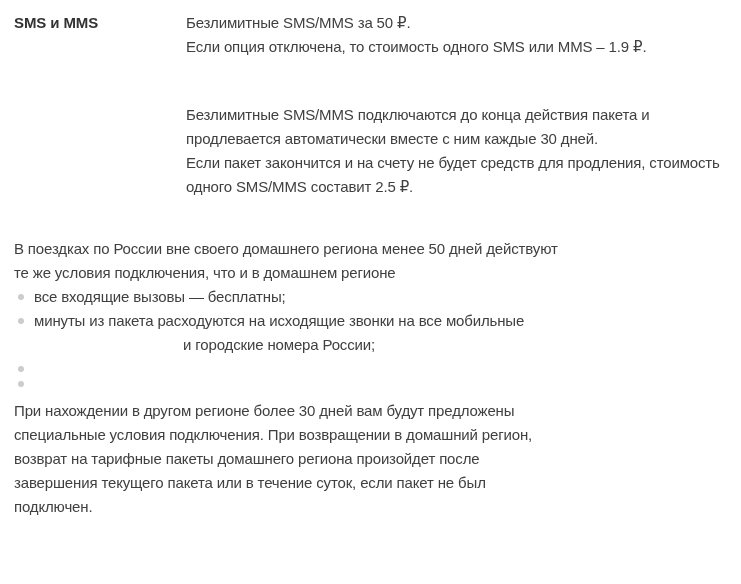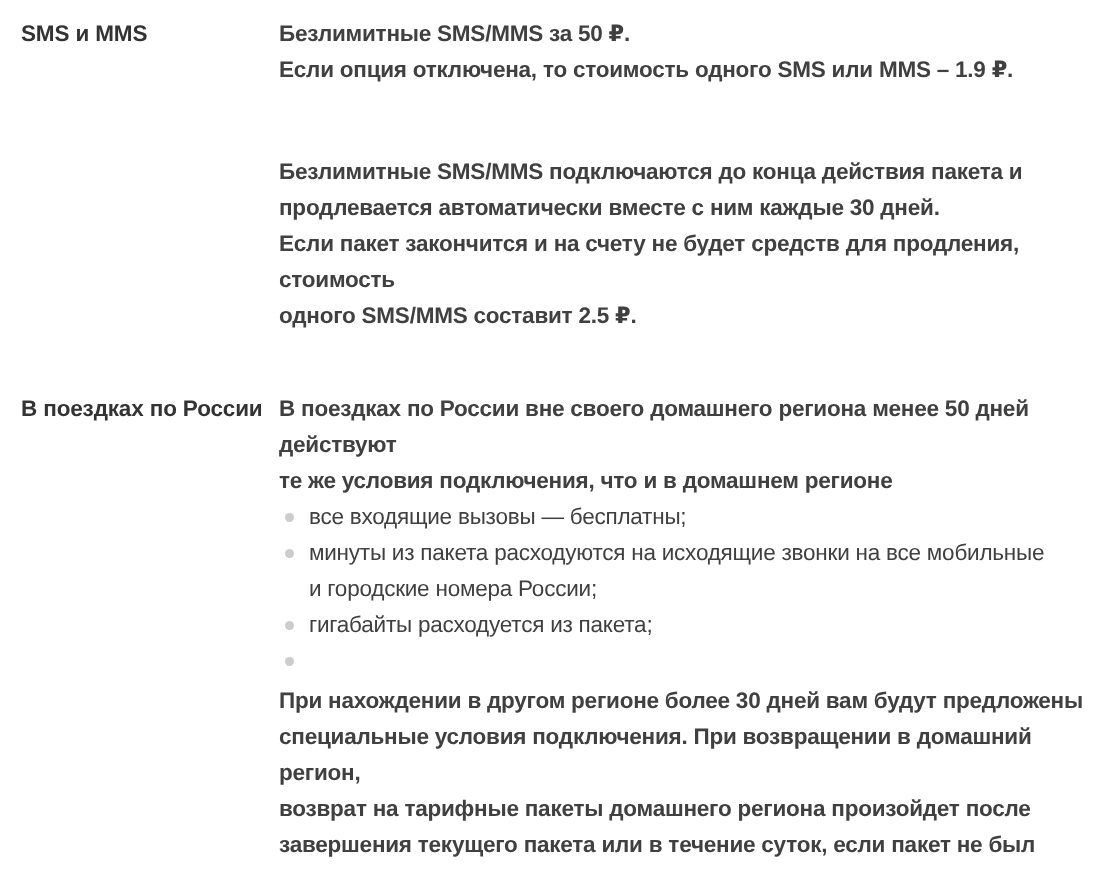--- a/index.html
+++ b/index.html
@@ -40,33 +40,33 @@
     flex: 0 0 555px;
     width: 555px;
     font-size: 15px;
     line-height: 24px;
     color: #404040;
     letter-spacing: -0.15px;
   }
   .para {
     margin: 0;
     white-space: pre-line;
-    font-weight: bold;
   }
   .para + .para {
     margin-top: 44px;
   }
   .bullet-list {
     list-style: none;
     margin: 0;
     padding: 0;
   }
   .bullet-item {
     display: flex;
     align-items: flex-start;
+    text-align: center;
   }
   .bullet-dot {
     flex: 0 0 6px;
     width: 6px;
     height: 6px;
     border-radius: 50%;
     background: #cccccc;
     margin: 9px 10px 0 4px;
   }
   .bullet-text {
@@ -89,40 +89,36 @@
       <p class="para">Безлимитные SMS/MMS за 50 ₽.
 Если опция отключена, то стоимость одного SMS или MMS – 1.9 ₽.</p>
       <p class="para">Безлимитные SMS/MMS подключаются до конца действия пакета и
 продлевается автоматически вместе с ним каждые 30 дней.
 Если пакет закончится и на счету не будет средств для продления, стоимость
 одного SMS/MMS составит 2.5 ₽.</p>
     </div>
   </section>
 
   <section class="section-row">
-    <div class="col-heading">
-      <h3 class="section-heading">В поездках по России</h3>
-    </div>
     <div class="col-body">
       <p class="para">В поездках по России вне своего домашнего региона менее 50 дней действуют
 те же условия подключения, что и в домашнем регионе</p>
 
       <ul class="bullet-list">
         <li class="bullet-item">
           <span class="bullet-dot"></span>
           <span class="bullet-text">все входящие вызовы — бесплатны;</span>
         </li>
         <li class="bullet-item">
           <span class="bullet-dot"></span>
           <span class="bullet-text">минуты из пакета расходуются на исходящие звонки на все мобильные
 и городские номера России;</span>
         </li>
         <li class="bullet-item">
           <span class="bullet-dot"></span>
-          <span class="bullet-text">гигабайты расходуется из пакета;</span>
         </li>
         <li class="bullet-item">
           <span class="bullet-dot"></span>
         </li>
       </ul>
 
       <p class="para closing">При нахождении в другом регионе более 30 дней вам будут предложены
 специальные условия подключения. При возвращении в домашний регион,
 возврат на тарифные пакеты домашнего региона произойдет после
 завершения текущего пакета или в течение суток, если пакет не был

